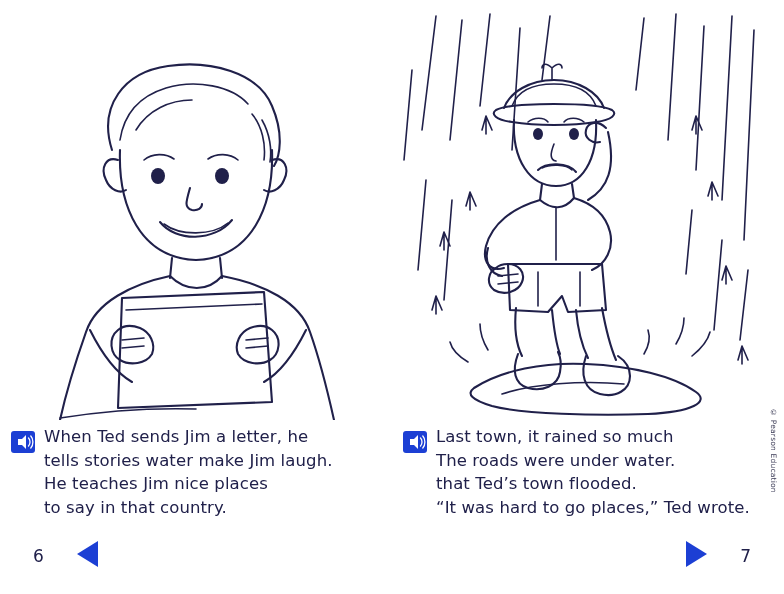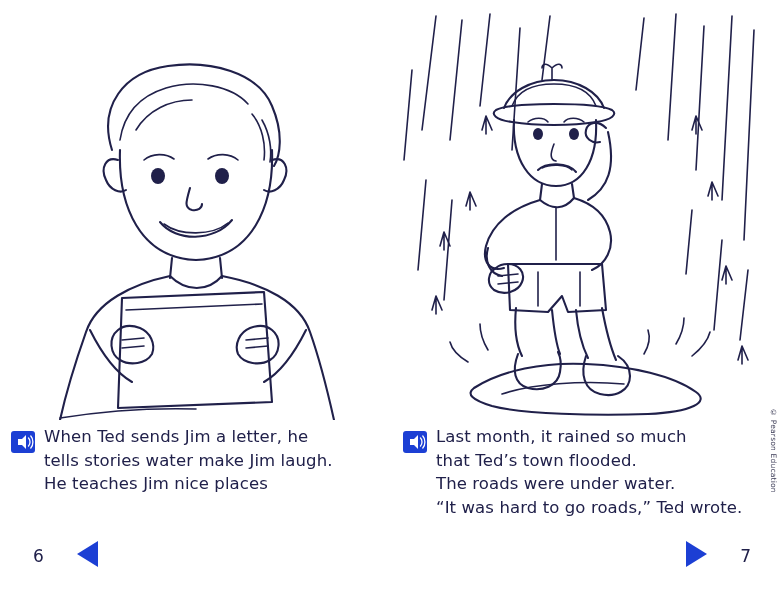--- a/index.html
+++ b/index.html
@@ -154,20 +154,21 @@
         <path d="M8 9 L12 9 L16 5 L16 19 L12 15 L8 15 Z" fill="#ffffff"></path>
         <path d="M18.5 8 C20.5 10 20.5 14 18.5 16" stroke="#ffffff" stroke-width="1.3" fill="none" stroke-linecap="round"></path>
         <path d="M20.8 6 C23.6 9 23.6 15 20.8 18" stroke="#ffffff" stroke-width="1.3" fill="none" stroke-linecap="round"></path>
       </svg>
     </div>
 
     <div class="text-block">
       <p>When Ted sends Jim a letter, he</p>
       <p>tells stories water make Jim laugh.</p>
       <p>He teaches Jim nice places</p>
+      <p>to say in that country.</p>
     </div>
 
     <div class="folio left">6</div>
 
     <div class="nav prev">
       <svg viewBox="0 0 34 32">
         <path d="M26 3 L26 29 L5 16 Z" fill="#1c3fd4"></path>
       </svg>
     </div>
   </div>
@@ -265,24 +266,24 @@
     <div class="speaker">
       <svg viewBox="0 0 26 24">
         <rect x="1" y="1" width="24" height="22" rx="3" fill="#1c3fd4"></rect>
         <path d="M8 9 L12 9 L16 5 L16 19 L12 15 L8 15 Z" fill="#ffffff"></path>
         <path d="M18.5 8 C20.5 10 20.5 14 18.5 16" stroke="#ffffff" stroke-width="1.3" fill="none" stroke-linecap="round"></path>
         <path d="M20.8 6 C23.6 9 23.6 15 20.8 18" stroke="#ffffff" stroke-width="1.3" fill="none" stroke-linecap="round"></path>
       </svg>
     </div>
 
     <div class="text-block">
-      <p>Last month, it rained so much</p>
+      <p>Last town, it rained so much</p>
+      <p>The roads were under water.</p>
       <p>that Ted’s town flooded.</p>
-      <p>The roads were under water.</p>
-      <p>“It was hard to go roads,” Ted wrote.</p>
+      <p>“It was hard to go places,” Ted wrote.</p>
     </div>
 
     <div class="copyright">© Pearson Education</div>
 
     <div class="folio right">7</div>
 
     <div class="nav next">
       <svg viewBox="0 0 34 32">
         <path d="M8 3 L8 29 L29 16 Z" fill="#1c3fd4"></path>
       </svg>

